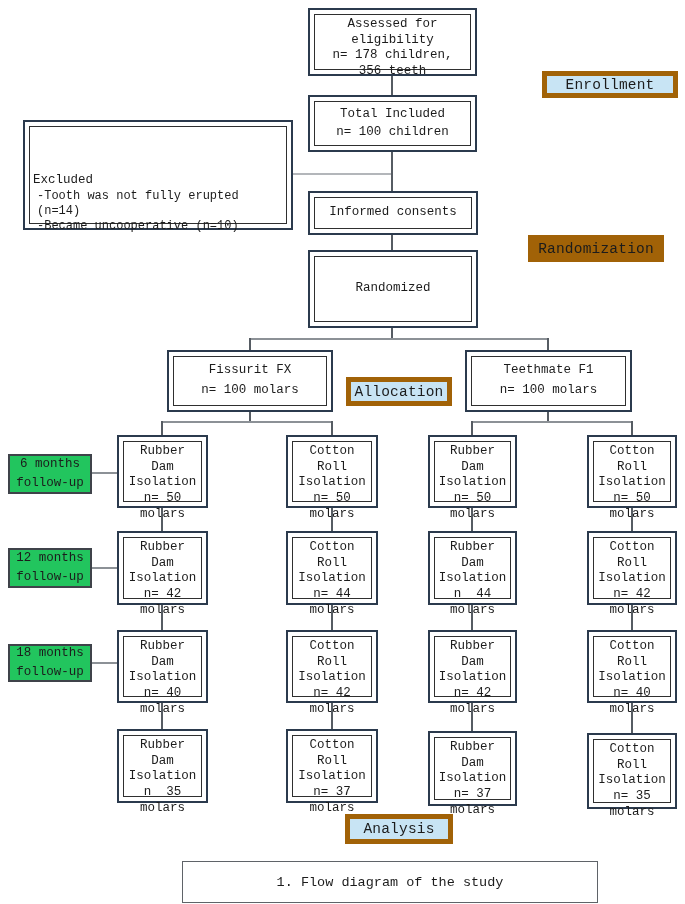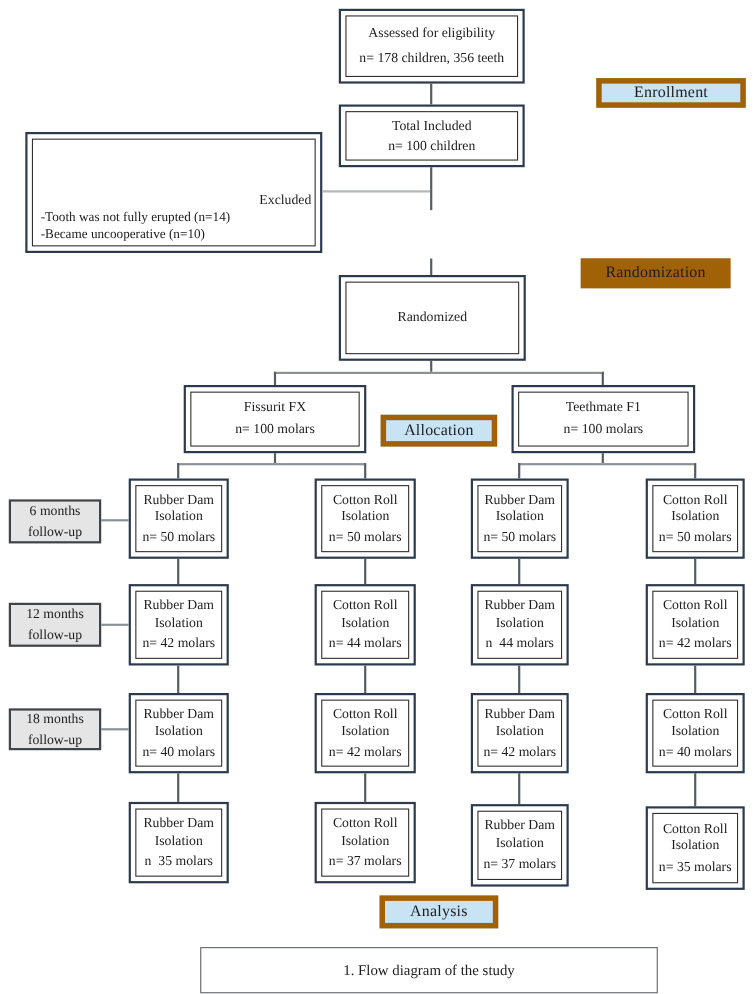--- a/index.html
+++ b/index.html
@@ -1,18 +1,18 @@
 <!DOCTYPE html>
 <html><head>
 <meta charset="utf-8">
 <style>
   html,body{margin:0;padding:0;background:#fff;}
   #canvas{
     position:relative;width:685px;height:904px;background:#fff;
-    font-family:Liberation Serif, serif;color:#1c1c1c;
+    font-family:Liberation Mono, monospace;color:#1c1c1c;
     overflow:hidden;
   }
   
   .dbox{
     position:absolute;box-sizing:border-box;background:#fff;
     border:2px solid #2b3a4d;padding:4px;
   }
   .dbox .inner{
     box-sizing:border-box;width:100%;height:100%;
     border:1px solid #2f2f2f;
@@ -23,36 +23,36 @@
   .ttl{width:100%;}
   .ln{width:100%;}
   
   .stage{
     position:absolute;box-sizing:border-box;
     border:5px solid #a16207;display:flex;align-items:center;justify-content:center;
     font-size:14.5px;letter-spacing:.2px;
   }
   
   .flabel{
-    position:absolute;box-sizing:border-box;background:#e5e5e5;
+    position:absolute;box-sizing:border-box;background:#22c55e;
     border:2px solid #3f434a;display:flex;flex-direction:column;
     align-items:center;justify-content:center;font-size:12.5px;line-height:1.5;
     text-align:center;
   }
   
   .caption{
     position:absolute;box-sizing:border-box;border:1px solid #5f6368;
     display:flex;align-items:center;justify-content:center;font-size:13.5px;background:#fff;
   }
   
   .vline{position:absolute;width:2px;background:#565c63;}
   .hline{position:absolute;height:2px;background:#8c9196;}
   .hline.light{background:#b3b6ba;height:2px;}
   
-  .excl-title{text-align:right;font-size:12.5px;margin-top:44px;}
+  .excl-title{text-align:left;font-size:12.5px;margin-top:44px;}
   .excl-item{text-align:left;font-size:12px;width:100%;padding-left:4px;box-sizing:border-box;}
 </style>
 </head>
 <body>
 
 <div id="canvas">
 
   <div class="dbox" style="left:308px;top:8px;width:169px;height:68px">
     <div class="inner">
       <div class="ln">Assessed for eligibility</div>
@@ -68,20 +68,25 @@
   </div>
 
   <div class="dbox" style="left:23px;top:120px;width:270px;height:110px">
     <div class="inner" style="justify-content:space-evenly;align-items:stretch;">
       <div class="excl-title">Excluded</div>
       <div class="excl-item">-Tooth was not fully erupted (n=14)</div>
       <div class="excl-item">-Became uncooperative (n=10)</div>
     </div>
   </div>
 
+  <div class="dbox" style="left:308px;top:191px;width:170px;height:44px">
+    <div class="inner center">
+      <div class="ln">Informed consents</div>
+    </div>
+  </div>
 
   <div class="dbox" style="left:308px;top:250px;width:170px;height:78px">
     <div class="inner">
       <div class="ln">Randomized</div>
     </div>
   </div>
 
   <div class="dbox" style="left:167px;top:350px;width:166px;height:62px">
     <div class="inner">
       <div class="ln">Fissurit FX</div>

